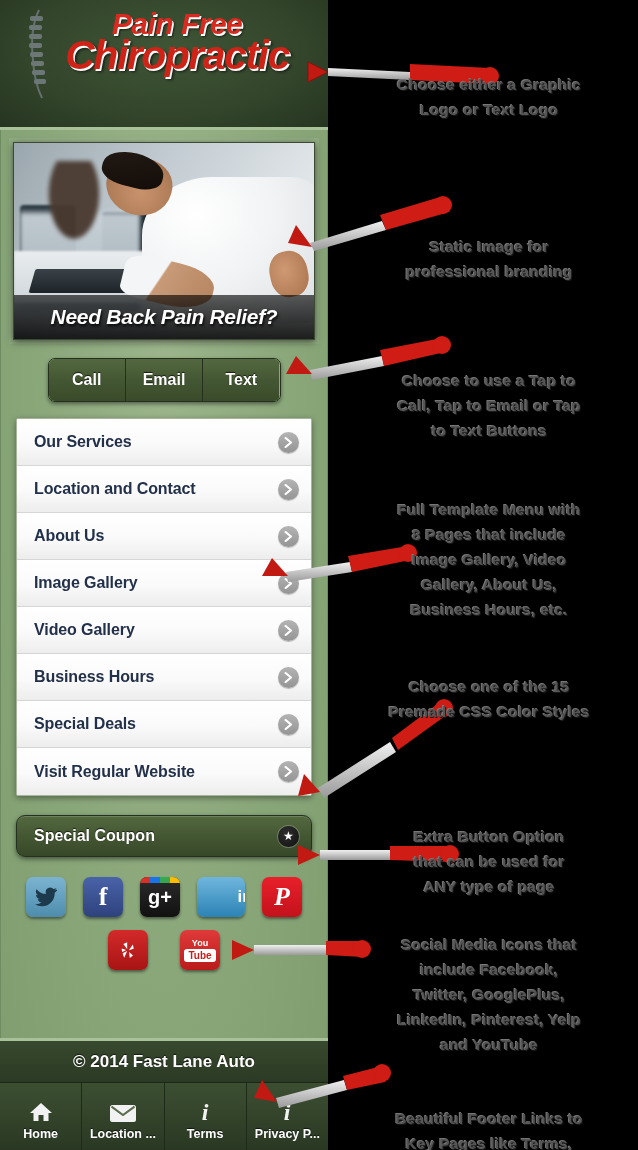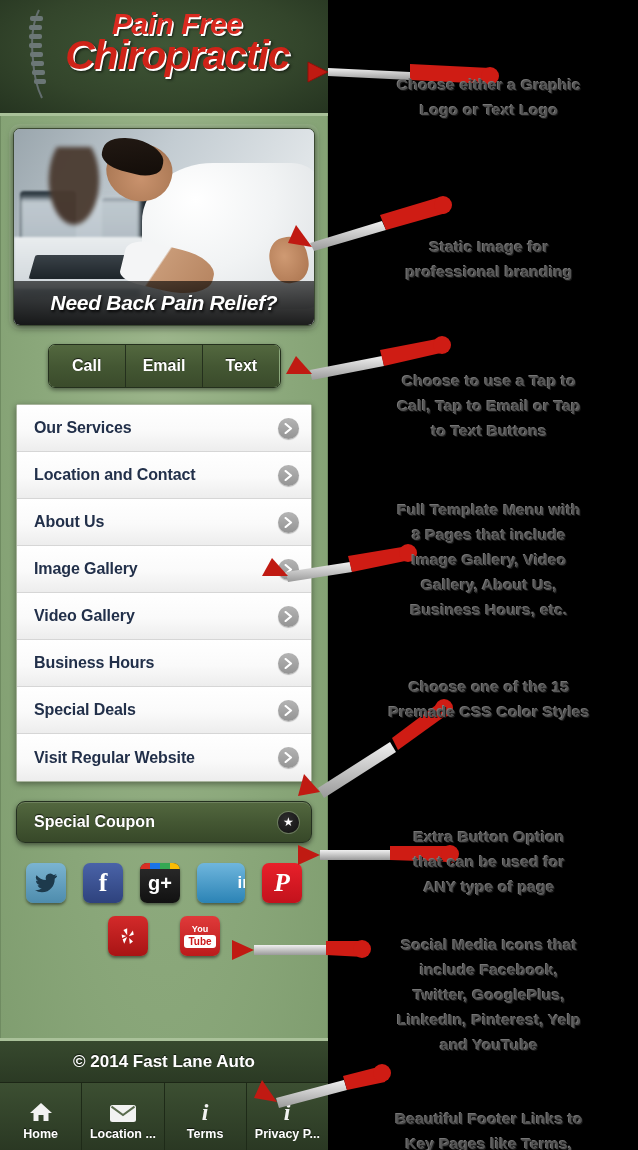--- a/index.html
+++ b/index.html
@@ -15,21 +15,21 @@
   #phone {
     position:absolute; left:0; top:0; width:328px; height:1150px;
     background:
       radial-gradient(ellipse at 50% 30%, #9cb58b 0%, #8aa77a 55%, #7e9c6e 100%);
     box-shadow: 4px 0 14px rgba(0,0,0,.9), 0 0 0 1px #6f8b61 inset;
     overflow:hidden;
   }
 
   
   .header {
-    position:relative; height:116px;
+    position:relative; height:130px;
     background:
       radial-gradient(ellipse at 50% 40%, #3f5636 0%, #33452b 60%, #253420 100%);
     border-bottom:3px solid #a9c199;
     overflow:hidden;
   }
   .spine {
     position:absolute; left:28px; top:8px; width:22px; height:92px;
     opacity:.55;
   }
   .logo-wrap {
@@ -45,21 +45,21 @@
   .logo-l2 {
     font-size:41px; font-weight:bold; font-style:italic;
     color:#cf2318; letter-spacing:-1.5px;
     text-shadow: 1.5px 1.5px 0 #fff, 3px 3px 3px rgba(0,0,0,.6);
     line-height:42px; margin-top:-6px;
   }
 
   
   .banner {
     position:relative; margin:12px auto 0; width:302px; height:198px;
-    border-radius:7px; overflow:hidden;
+    border-radius:0; overflow:hidden;
     border:1px solid #3c4a33;
     box-shadow:0 2px 7px rgba(0,0,0,.55), 0 0 0 4px rgba(255,255,255,.08);
     background:#b9c3c9;
     text-decoration:underline;
   }
   .bg-office {
     position:absolute; inset:0;
     background:
       linear-gradient(120deg,#9aa6ad 0%, #c3ccd2 40%, #dfe4e7 75%, #eef1f2 100%);
   }

